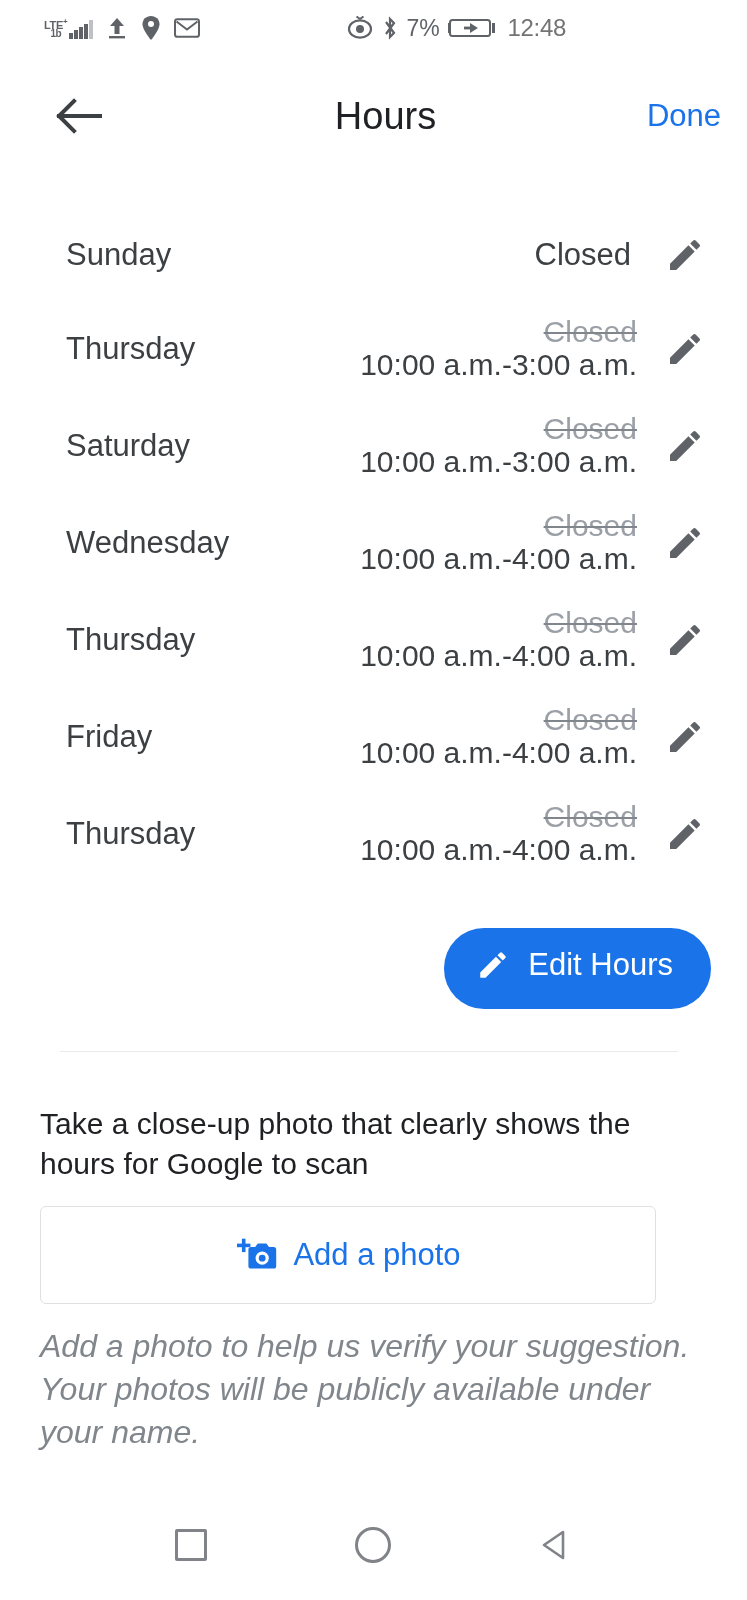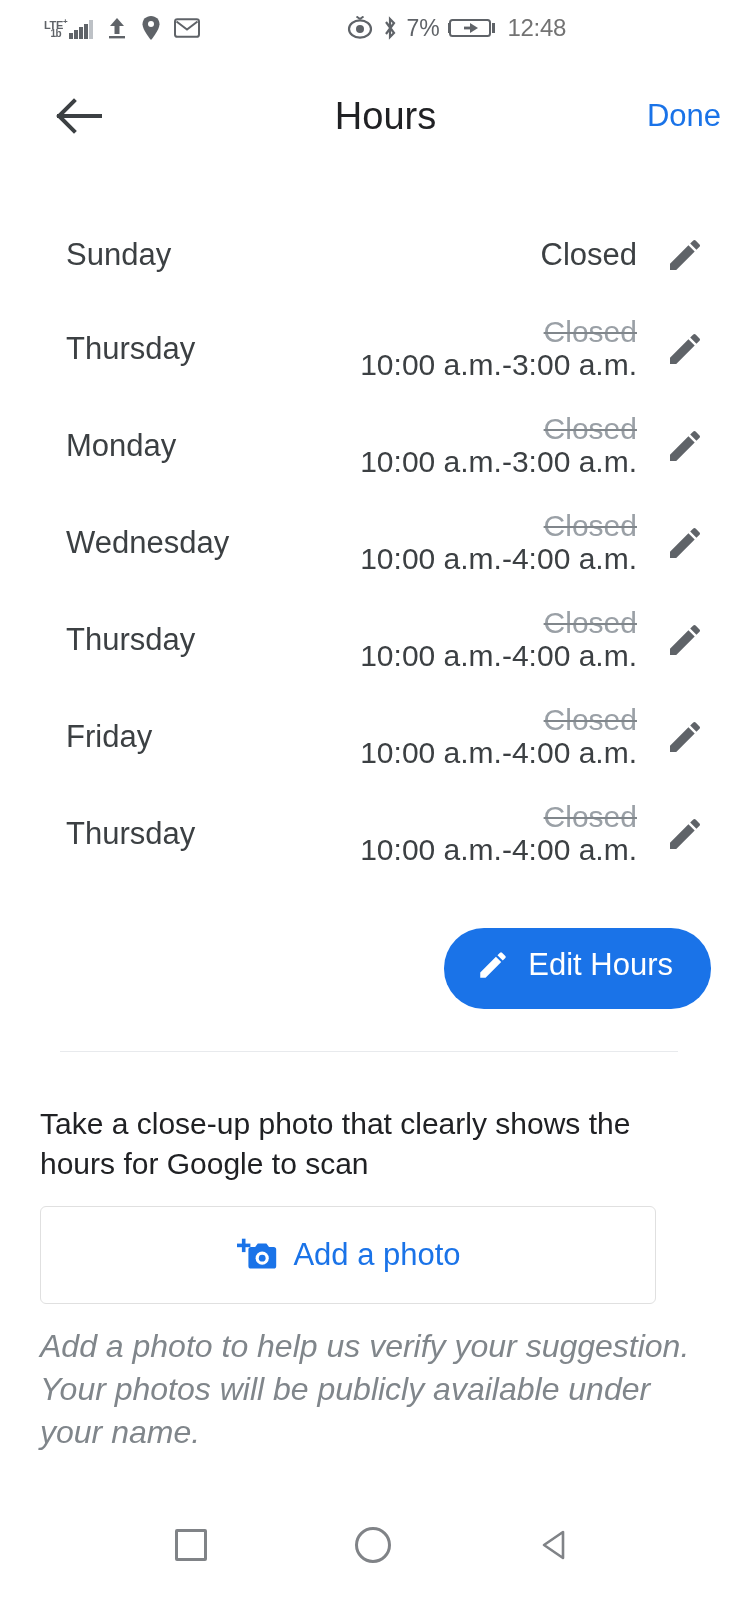--- a/index.html
+++ b/index.html
@@ -123,21 +123,21 @@
     width: 747px;
   }
   .hour-row {
     position: relative;
     display: flex;
     align-items: center;
     justify-content: space-between;
     padding: 0 36px 0 66px;
     min-height: 97px;
   }
-  .hour-row.first { min-height: 90px; }
+  .hour-row.first { min-height: 90px; gap: 6px; }
 
   .day-name {
     font-size: 31px;
     color: #3c4043;
     white-space: nowrap;
   }
   .hour-values {
     flex: 1;
     display: flex;
     flex-direction: column;
@@ -365,21 +365,21 @@
         <span class="val-new">10:00 a.m.-3:00 a.m.</span>
       </span>
       <span class="pencil-cell">
         <svg width="40" height="40" viewBox="0 0 24 24">
           <path d="M3 17.25V21h3.75L17.81 9.94l-3.75-3.75L3 17.25zM20.71 7.04c.39-.39.39-1.02 0-1.41l-2.34-2.34a.9959.9959 0 00-1.41 0l-1.83 1.83 3.75 3.75 1.83-1.83z" fill="#5f6368"></path>
         </svg>
       </span>
     </div>
 
     <div class="hour-row">
-      <span class="day-name">Monday</span>
+      <span class="day-name">Saturday</span>
       <span class="hour-values">
         <span class="val-old">Closed</span>
         <span class="val-new">10:00 a.m.-3:00 a.m.</span>
       </span>
       <span class="pencil-cell">
         <svg width="40" height="40" viewBox="0 0 24 24">
           <path d="M3 17.25V21h3.75L17.81 9.94l-3.75-3.75L3 17.25zM20.71 7.04c.39-.39.39-1.02 0-1.41l-2.34-2.34a.9959.9959 0 00-1.41 0l-1.83 1.83 3.75 3.75 1.83-1.83z" fill="#5f6368"></path>
         </svg>
       </span>
     </div>

